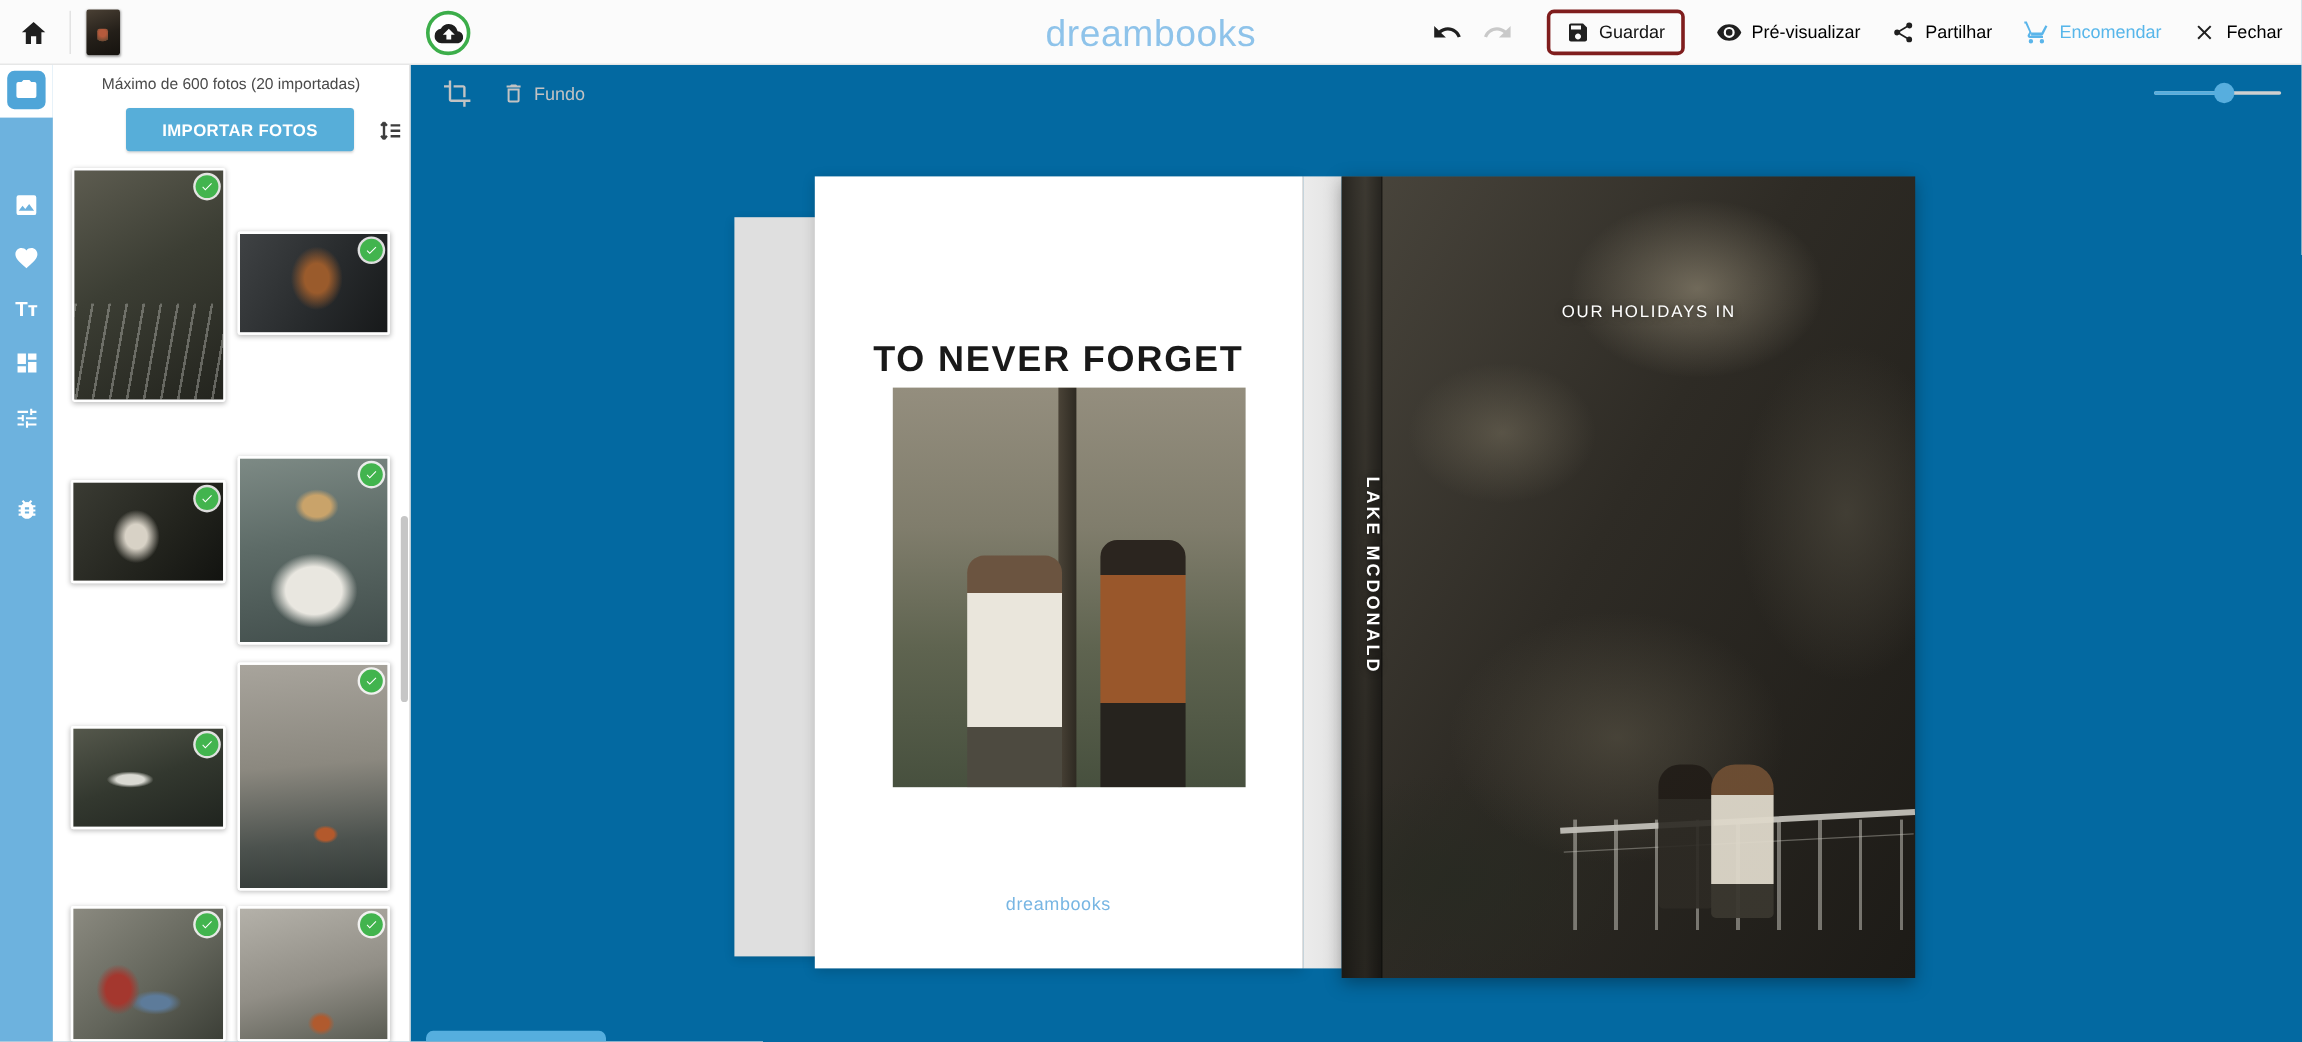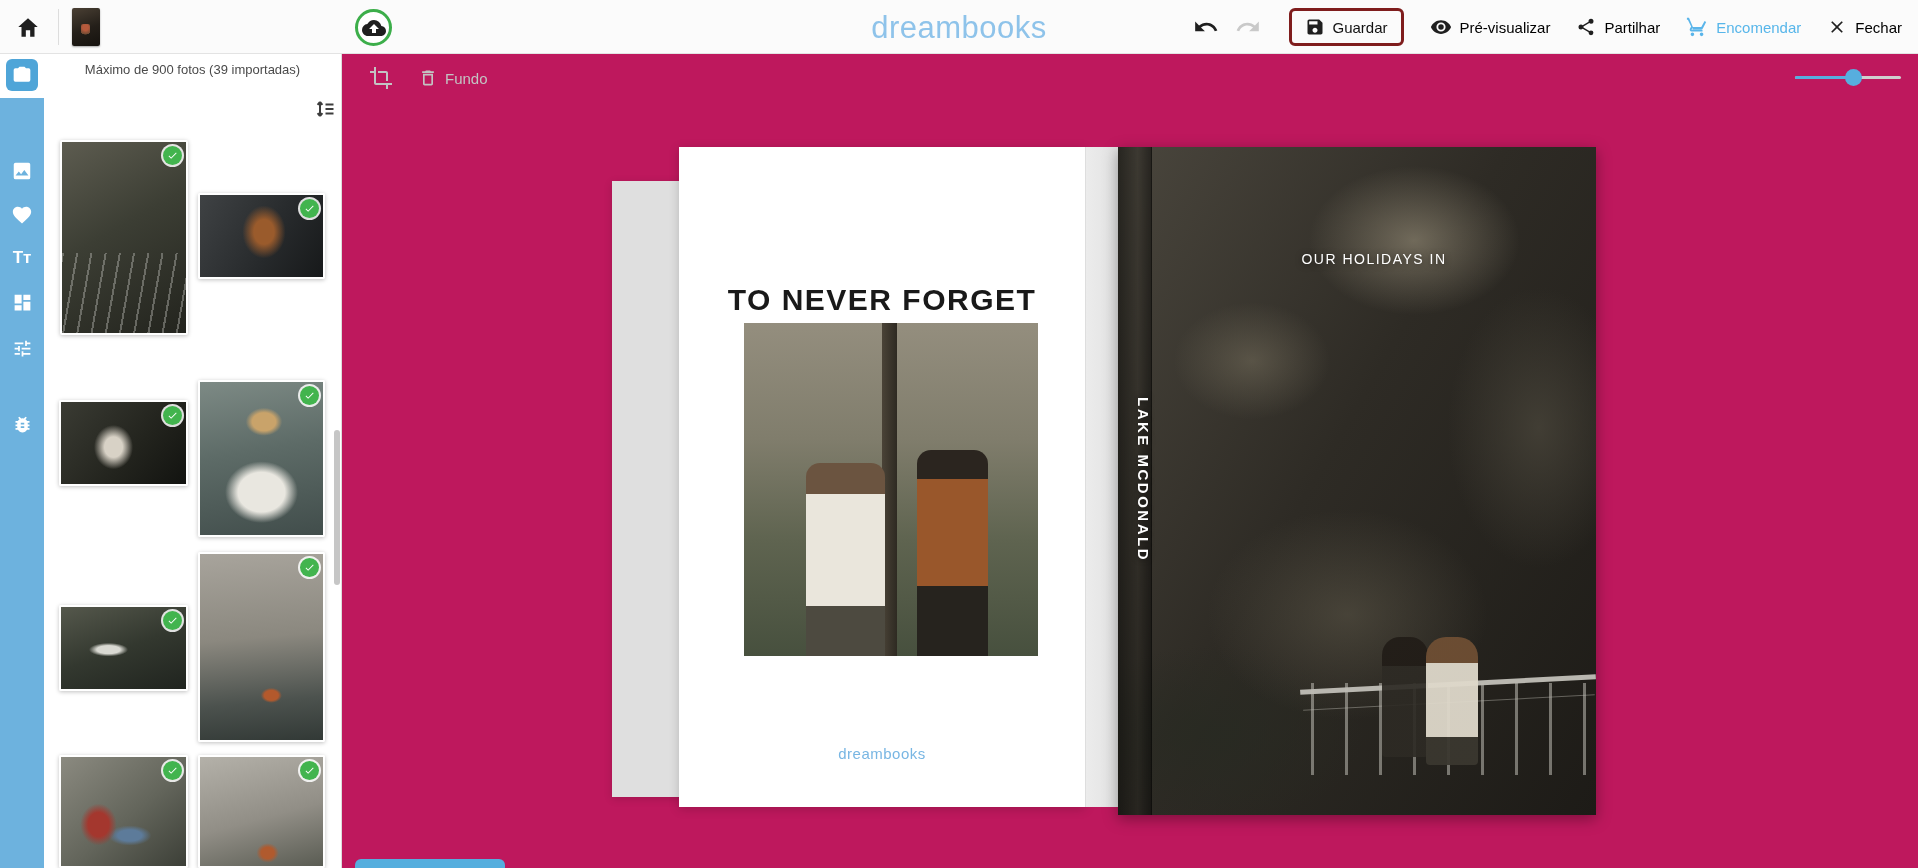--- a/index.html
+++ b/index.html
@@ -83,21 +83,21 @@
     background:radial-gradient(ellipse 26px 30px at 30% 62%, #a4372e 0 40%, transparent 70%),
       radial-gradient(ellipse 30px 14px at 55% 72%, #5d7b9a 0 40%, transparent 72%),
       linear-gradient(140deg,#8b8a80 0%,#63655b 55%,#3c3f37 100%); }
   .ph8 { left:154px; top:701px; width:127px; height:113px;
     background:radial-gradient(ellipse 16px 14px at 55% 88%, #b05a2e 0 40%, transparent 70%),
       linear-gradient(165deg,#b4b1a9 0%,#918e86 55%,#5a5c53 100%); }
   .scroll-thumb { position:absolute; left:290px; top:376px; width:6px; height:155px;
     border-radius:3px; background:#c6c6c6; cursor:pointer; }
 
   
-  .canvas { position:absolute; left:342px; top:54px; width:1576px; height:814px; background:#be185d; }
+  .canvas { position:absolute; left:342px; top:54px; width:1576px; height:814px; background:#0369a1; }
   .tool-crop { position:absolute; left:24px; top:9px; width:30px; height:30px; display:flex;
     align-items:center; justify-content:center; cursor:pointer; }
   .tool-fundo { position:absolute; left:76px; top:9px; height:30px; display:flex; align-items:center;
     gap:7px; color:#c3c3c3; font-size:15px; cursor:pointer; }
   .icon-disabled { fill:#c3c3c3; }
   .zoom-slider { position:absolute; left:1453px; top:14px; width:106px; height:18px; cursor:pointer; }
   .zs-track { position:absolute; left:0; top:8px; width:100%; height:3px; border-radius:2px; background:#cfcfcf; }
   .zs-fill { position:absolute; left:0; top:8px; width:55%; height:3px; border-radius:2px; background:#57aede; }
   .zs-handle { position:absolute; left:55%; top:1px; width:17px; height:17px; margin-left:-8px;
     border-radius:50%; background:#57aede; }
@@ -249,21 +249,22 @@
         </svg>
     </div>
     <div class="rail-icon" style="top:360px">
       <svg width="21" height="21" viewBox="0 0 24 24">
           <path d="M20 8h-2.81a5.985 5.985 0 00-1.82-1.96L17 4.41 15.59 3l-2.17 2.17a6.002 6.002 0 00-2.83 0L8.41 3 7 4.41l1.62 1.63C7.88 6.55 7.26 7.22 6.81 8H4v2h2.09c-.05.33-.09.66-.09 1v1H4v2h2v1c0 .34.04.67.09 1H4v2h2.81c1.04 1.79 2.97 3 5.19 3s4.15-1.21 5.19-3H20v-2h-2.09c.05-.33.09-.66.09-1v-1h2v-2h-2v-1c0-.34-.04-.67-.09-1H20V8zm-6 8h-4v-2h4v2zm0-4h-4v-2h4v2z"></path>
         </svg>
     </div>
   </div>
 
   <div class="panel">
-    <div class="limit-label">Máximo de 900 fotos (39 importadas)</div>
+    <div class="limit-label">Máximo de 600 fotos (20 importadas)</div>
+    <button class="import-btn">IMPORTAR FOTOS</button>
     <div class="sort-btn">
       <svg width="24" height="24" viewBox="0 0 24 24" fill="none" stroke="#3d3d3d" stroke-width="2">
         <path d="M7 5v14M7 5l-2.4 2.8M7 5l2.4 2.8M7 19l-2.4-2.8M7 19l2.4-2.8"></path>
         <path d="M12.5 7.5h8M12.5 12h8M12.5 16.5h8"></path>
       </svg>
     </div>
 
     <div class="thumb ph1">
         <span class="check">
           <svg width="11" height="11" viewBox="0 0 24 24">

